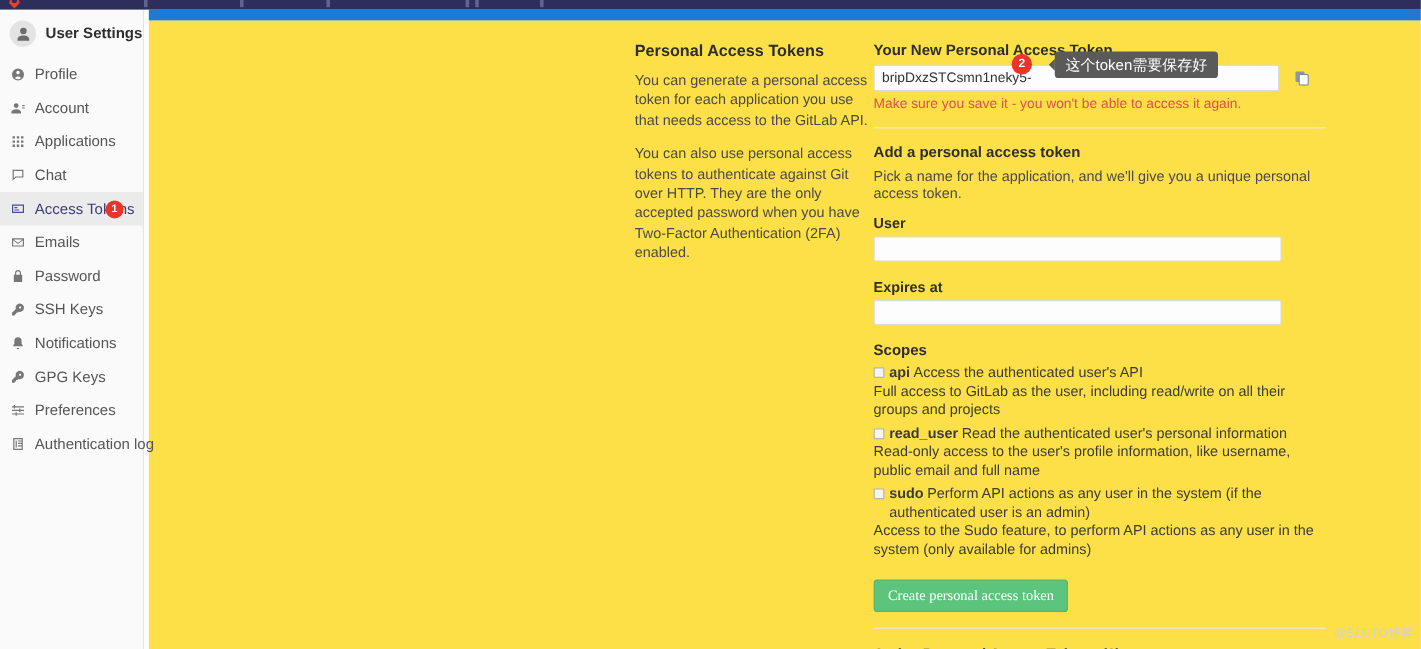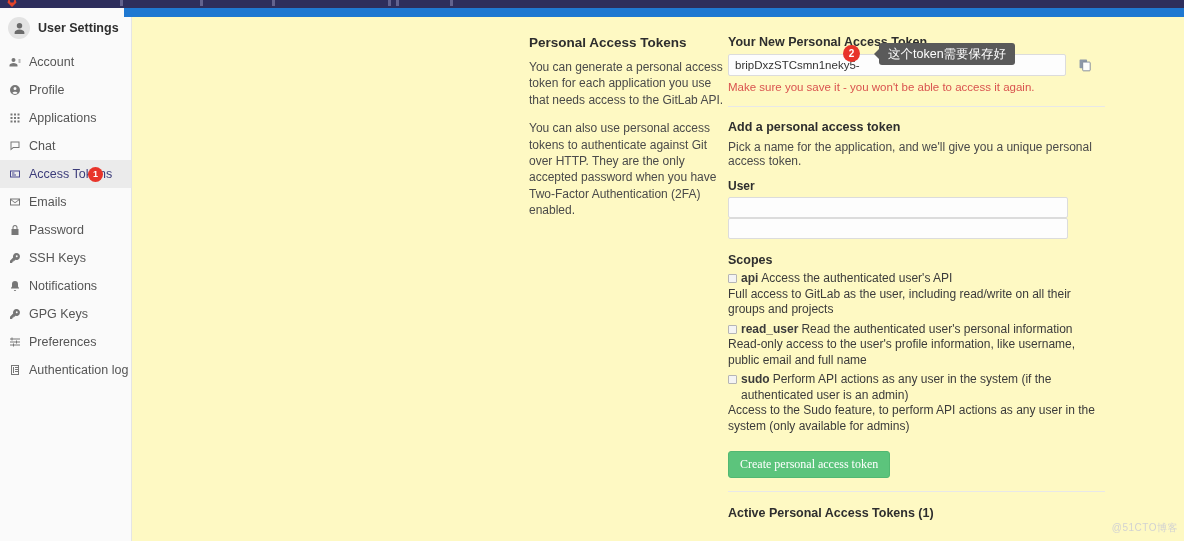--- a/index.html
+++ b/index.html
@@ -37,21 +37,21 @@
   #flash-bar {
     position: absolute; left: 124px; top: 8px;
     width: 1060px; height: 9px;
     background: #1f78d1;
     z-index: 30;
   }
 
   
   #sidebar {
     position: absolute; left: 0; top: 8px;
-    width: 132px; height: 533px;
+    width: 120px; height: 533px;
     background: #fafafa;
     border-right: 1px solid #e5e5e5;
     z-index: 20;
   }
   #sidebar-header {
     display: flex; align-items: center;
     height: 40px;
     padding-left: 8px;
   }
   #avatar {
@@ -102,21 +102,21 @@
     color: #fff;
     font-size: 9px;
     font-weight: bold;
     display: flex; align-items: center; justify-content: center;
   }
 
   
   #main {
     position: absolute; left: 124px; top: 17px;
     width: 1060px; height: 524px;
-    background: #fef9c3;
+    background: #fde047;
   }
 
   #desc-col {
     position: absolute; left: 405px; top: 18px;
     width: 195px;
   }
   #desc-title {
     font-size: 13.5px;
     font-weight: bold;
     color: #2e2e2e;
@@ -315,33 +315,33 @@
       <svg viewBox="0 0 24 24">
           <path d="M12 12a5 5 0 1 0 0-10 5 5 0 0 0 0 10zm0 2c-5 0-9 2.5-9 5.5V22h18v-2.5c0-3-4-5.5-9-5.5z"></path>
         </svg>
     </span>
     <span id="sidebar-title">User Settings</span>
   </div>
 
   <a class="side-item">
     <span class="si-icon">
       <svg viewBox="0 0 24 24">
+          <path d="M12 2a10 10 0 1 0 0 20 10 10 0 0 0 0-20zm0 4a3 3 0 1 1 0 6 3 3 0 0 1 0-6zm0 14.2a7.2 7.2 0 0 1-5.1-2.1c.3-1.8 3.2-2.8 5.1-2.8s4.8 1 5.1 2.8A7.2 7.2 0 0 1 12 20.2z"></path>
+        </svg>
+    </span>
+    <span>Profile</span>
+  </a>
+
+  <a class="side-item">
+    <span class="si-icon">
+      <svg viewBox="0 0 24 24">
           <path d="M9 12a4 4 0 1 0 0-8 4 4 0 0 0 0 8zm0 2c-4 0-8 2-8 4.5V21h16v-2.5C17 16 13 14 9 14zM19 7h4v2h-4zm0 4h4v2h-4z"></path>
         </svg>
     </span>
     <span>Account</span>
-  </a>
-
-  <a class="side-item">
-    <span class="si-icon">
-      <svg viewBox="0 0 24 24">
-          <path d="M12 2a10 10 0 1 0 0 20 10 10 0 0 0 0-20zm0 4a3 3 0 1 1 0 6 3 3 0 0 1 0-6zm0 14.2a7.2 7.2 0 0 1-5.1-2.1c.3-1.8 3.2-2.8 5.1-2.8s4.8 1 5.1 2.8A7.2 7.2 0 0 1 12 20.2z"></path>
-        </svg>
-    </span>
-    <span>Profile</span>
   </a>
 
   <a class="side-item">
     <span class="si-icon">
       <svg viewBox="0 0 24 24">
           <path d="M3 3h4v4H3zm7 0h4v4h-4zm7 0h4v4h-4zM3 10h4v4H3zm7 0h4v4h-4zm7 0h4v4h-4zM3 17h4v4H3zm7 0h4v4h-4zm7 0h4v4h-4z"></path>
         </svg>
     </span>
     <span>Applications</span>
   </a>
@@ -457,20 +457,21 @@
     <div id="warn-text">Make sure you save it - you won't be able to access it again.</div>
 
     <hr class="hr">
 
     <div class="section-label" style="margin-top:13px;">Add a personal access token</div>
     <div class="helper-text">Pick a name for the application, and we'll give you a unique personal access token.</div>
 
     <div class="field-label" style="margin-top:11px;">User</div>
     <input class="text-input" type="text" placeholder="" style="">
 
+    <div class="field-label" style="margin-top:14px;">Expires at</div>
     <input class="text-input" type="text" placeholder="" style="">
 
     
     <div id="scopes-block">
       <div class="section-label">Scopes</div>
 
       <div class="scope-line">
         <span class="scope-cb"></span>
         <span><span class="scope-name">api</span><span>Access the authenticated user's API</span></span>
       </div>

